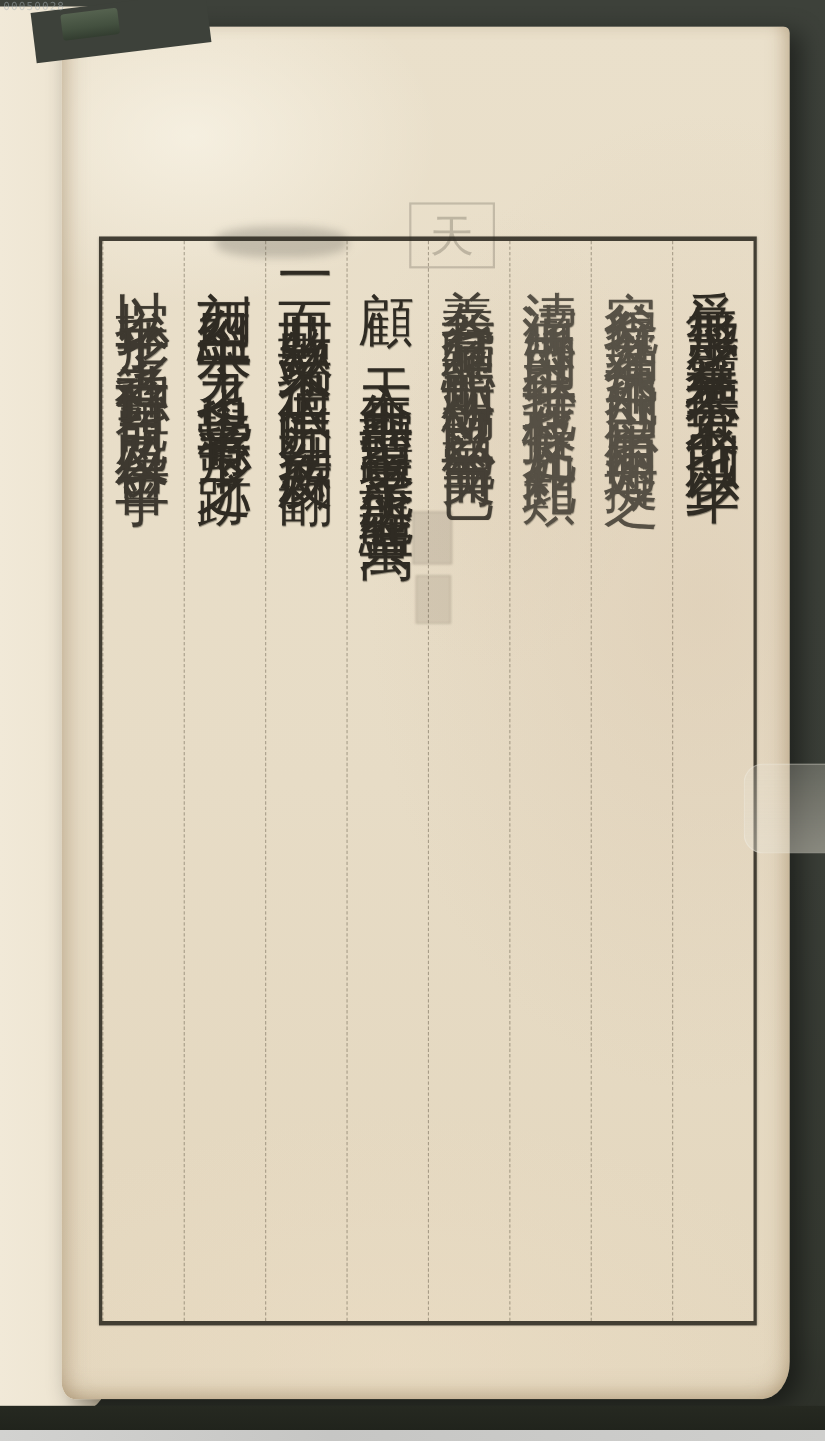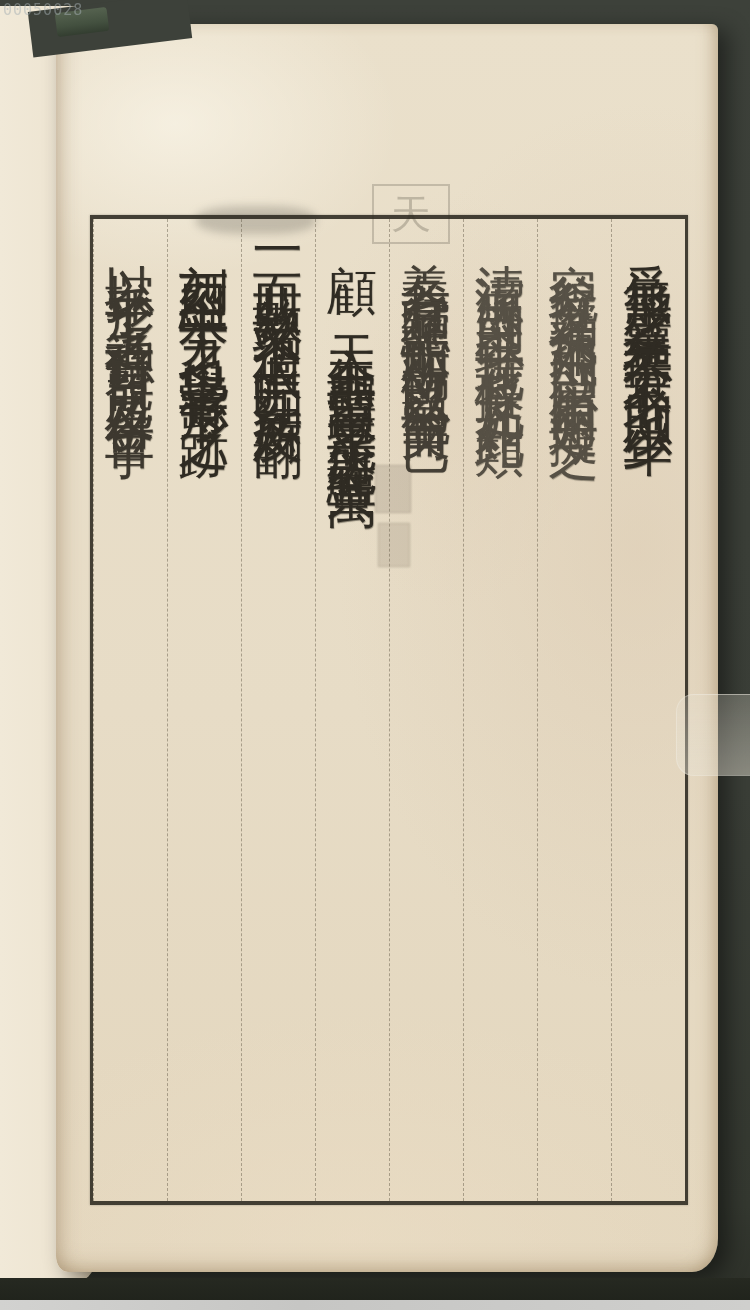--- a/index.html
+++ b/index.html
@@ -5,21 +5,21 @@
 <style>
   html,body{margin:0;padding:0;background:#222;}
   .scene{
     position:relative;width:750px;height:1310px;overflow:hidden;
     background:linear-gradient(180deg,#3d413a 0%,#3a3e37 60%,#343830 92%,#2c2f28 100%);
     font-family:"DejaVu Serif", serif;
   }
   
   .watermark{
     position:absolute;top:1px;left:3px;
-    font-family:"DejaVu Sans Mono", monospace;font-size:15px;letter-spacing:1px;
+    font-family:"DejaVu Sans Mono", monospace;font-size:10px;letter-spacing:1px;
     color:rgba(165,175,180,0.5);
   }
   
   .under-page{
     position:absolute;left:0;top:6px;width:96px;height:1278px;
     background:linear-gradient(90deg,#f1e9d8 0%,#eee5d2 62%,#e0d4bc 85%,#cdc0a4 96%,#bdb094 100%);
     border-radius:0 14px 26px 0;
   }
   
   .page{

